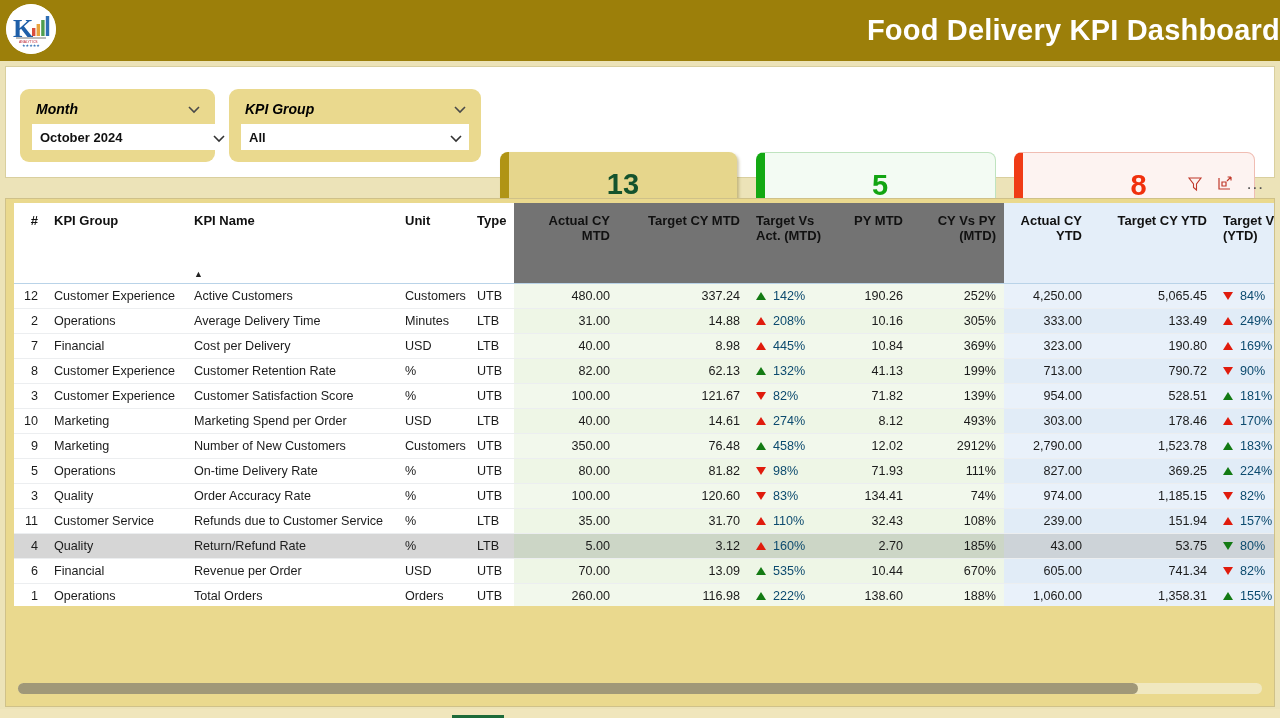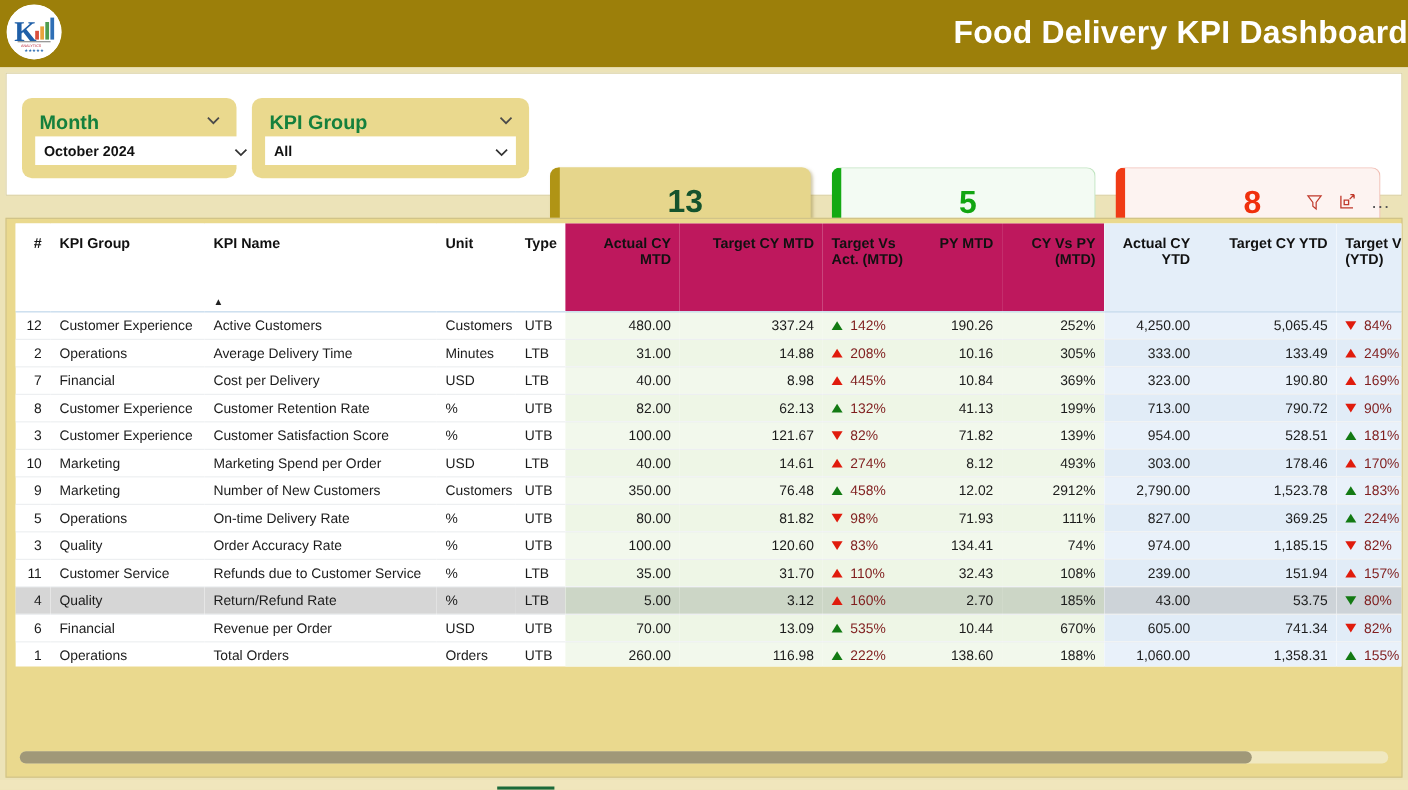--- a/index.html
+++ b/index.html
@@ -60,23 +60,24 @@
     height: 73px;
     background: #ead98e;
     border-radius: 9px;
   }
   .slicer.month { left: 14px; width: 195px; }
   .slicer.group { left: 223px; width: 252px; }
 
   .slicer-label {
     position: absolute;
     left: 16px; top: 12px;
-    font-size: 18px;
+    font-size: 14px;
     font-weight: bold;
-    color: #15803d;
+    color: #000000;
+    font-style: italic;
   }
   .slicer-caret {
     position: absolute;
     width: 14px; height: 14px;
   }
   .slicer-caret.top { right: 14px; top: 13px; }
 
   .slicer-value {
     position: absolute;
     left: 12px; bottom: 12px;
@@ -193,21 +194,21 @@
     font-weight: bold;
     font-size: 13px;
     color: #111111;
     padding: 10px 8px 6px 8px;
     height: 80px;
     border-bottom: 1px solid #b9d3e8;
     background: #ffffff;
     position: relative;
   }
   table.kpi thead th.num { text-align: right; }
-  table.kpi thead th.grp-mtd { background: #be185d; }
+  table.kpi thead th.grp-mtd { background: #737373; }
   table.kpi thead th.grp-ytd { background: #e4eef9; }
 
   .sort-caret {
     position: absolute;
     left: 8px; bottom: 4px;
     font-size: 9px;
     color: #222;
     line-height: 9px;
   }
 
@@ -244,21 +245,21 @@
   .tri.up {
     border-left: 5px solid transparent;
     border-right: 5px solid transparent;
     border-bottom: 8px solid currentColor;
   }
   .tri.down {
     border-left: 5px solid transparent;
     border-right: 5px solid transparent;
     border-top: 8px solid currentColor;
   }
-  .pct { color: #7f1d1d; }
+  .pct { color: #0c4a6e; }
 
   
   .hscroll-track {
     position: absolute;
     left: 12px; bottom: 12px;
     width: 1244px; height: 11px;
     background: #f0e8c0;
     border-radius: 6px;
   }
   .hscroll-thumb {

